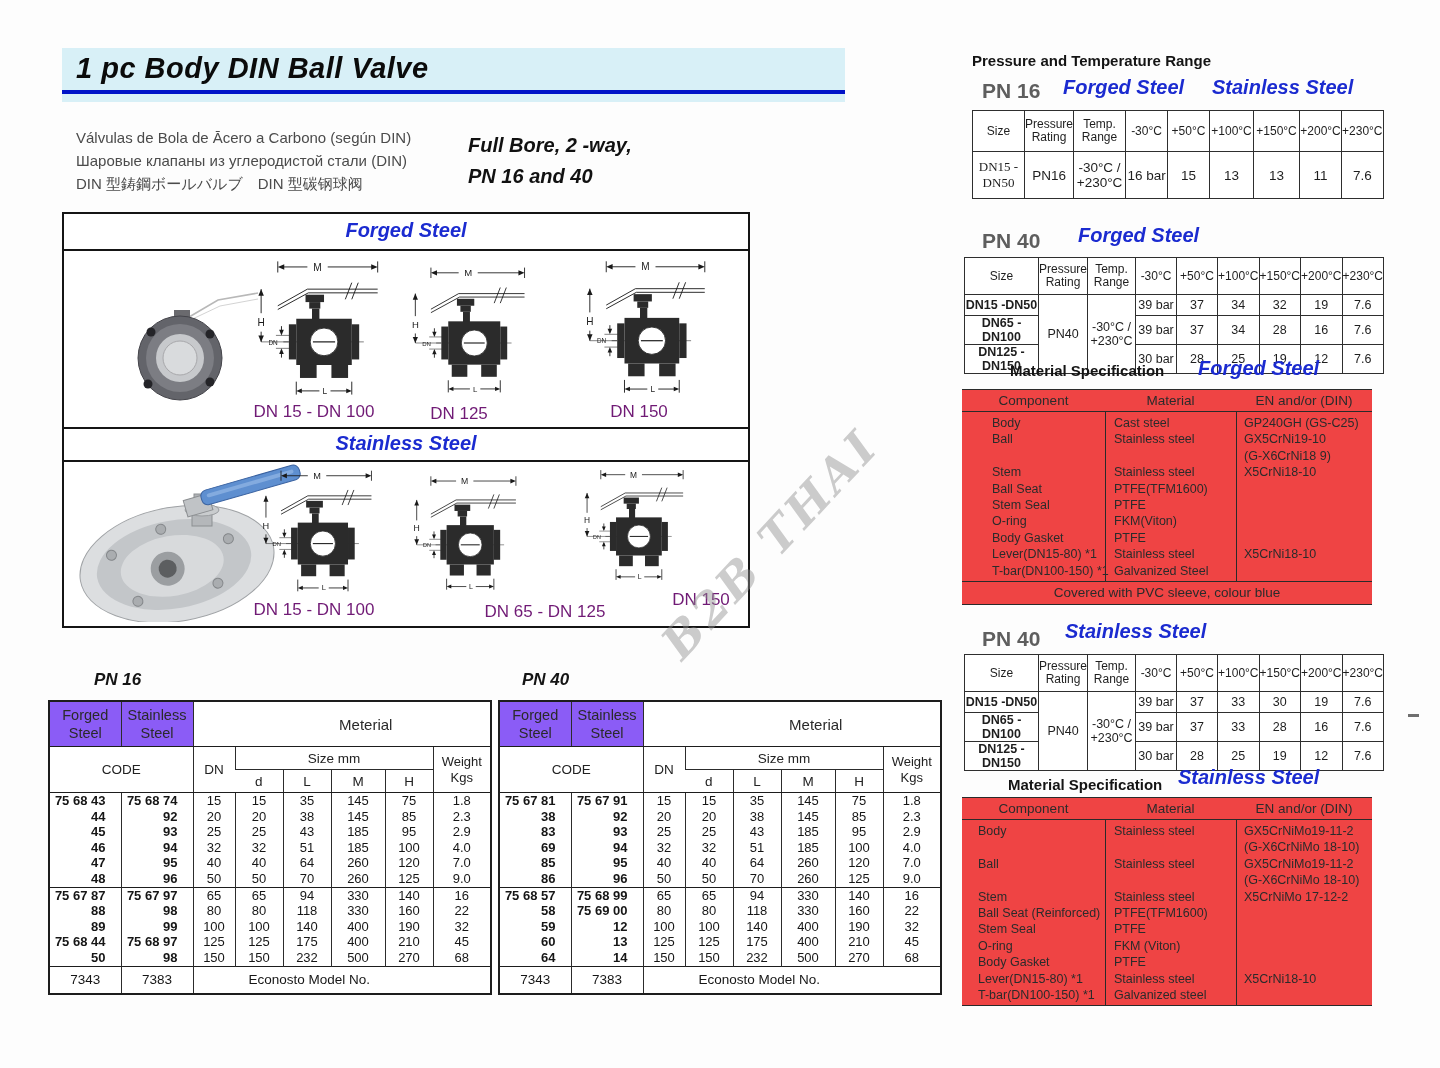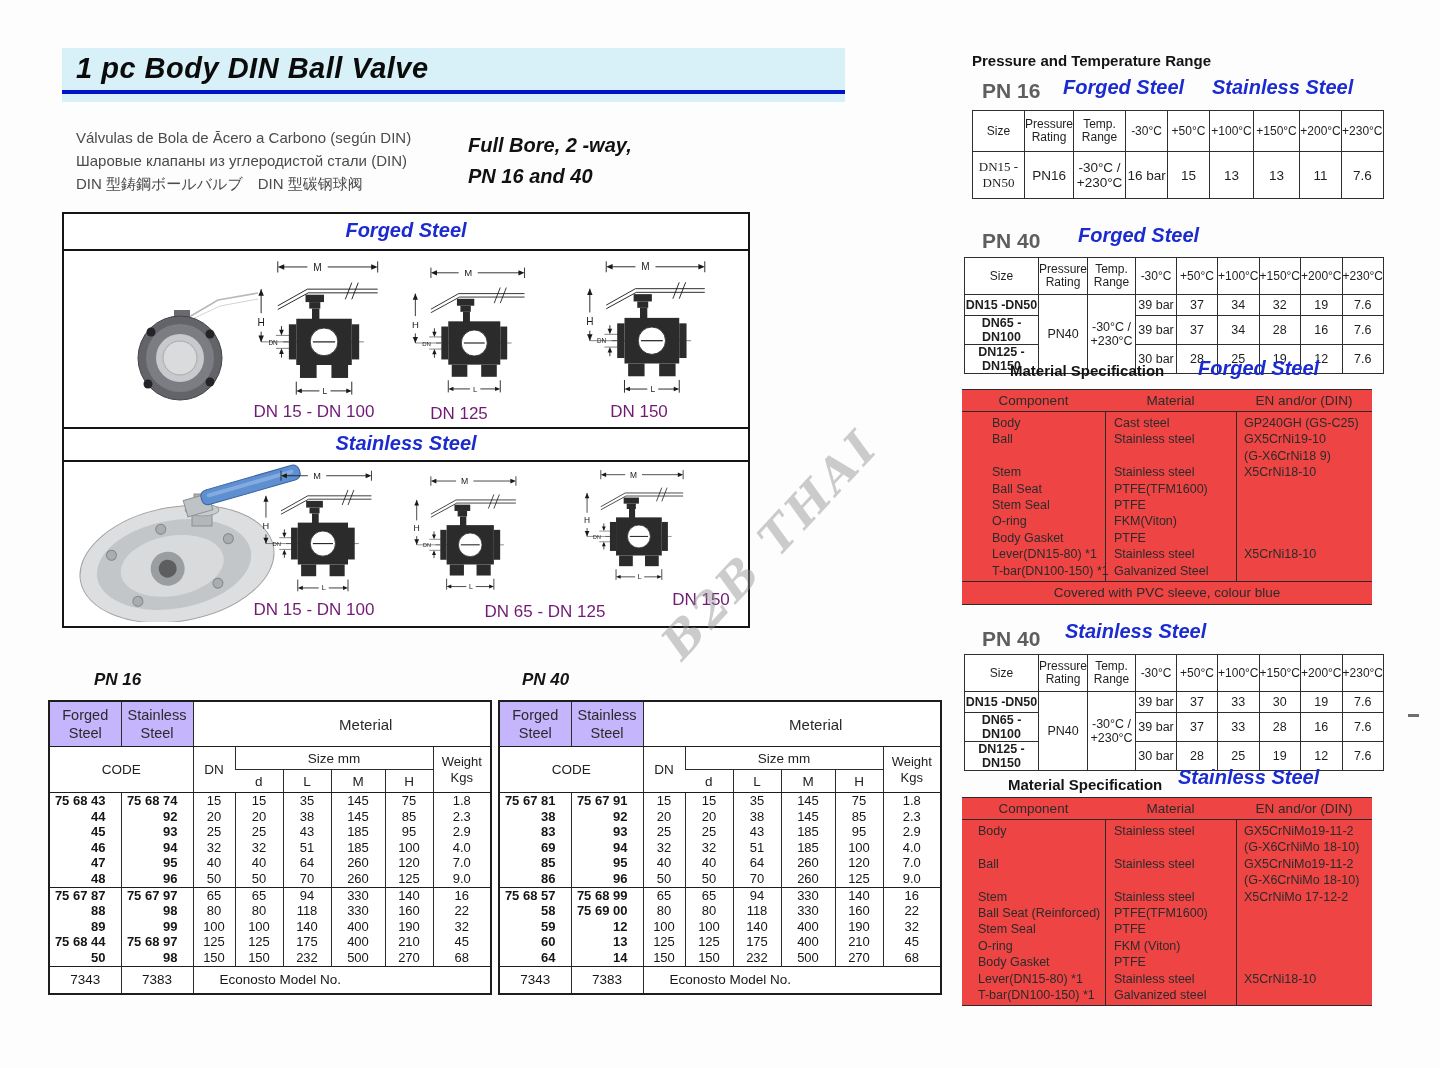--- a/index.html
+++ b/index.html
@@ -45,34 +45,34 @@
       font-size:46px;letter-spacing:4px;color:#8f8f8f;opacity:.45;pointer-events:none;white-space:nowrap;}
 
   
   .otlabel{position:absolute;font-size:17px;font-weight:bold;font-style:italic;color:#151515;}
   .otl0{left:94px;top:670px;} .otl1{left:522px;top:670px;}
   .othost0{position:absolute;left:48px;top:700px;} .othost1{position:absolute;left:498px;top:700px;}
   table.ot{border-collapse:collapse;table-layout:fixed;border:2px solid #1d1d1d;background:#fff;font-size:13px;color:#161616;}
   .ot td{padding:0;border-left:1px solid #2c2c2c;vertical-align:middle;}
   .ot tr td:first-child{border-left:none;}
   .ot tr.h1 td{height:44px;}
-  .ot td.steel{background:#c4b5fd;text-align:center;font-size:14.5px;line-height:18px;white-space:pre-line;color:#2a2a2a;}
+  .ot td.steel{background:#8b5cf6;text-align:center;font-size:14.5px;line-height:18px;white-space:pre-line;color:#2a2a2a;}
   .ot td.mat{text-align:center;padding-left:48px;font-size:15px;color:#2a2a2a;border-bottom:1.8px solid #1d1d1d;}
   .ot tr.h1 td.steel{border-bottom:1.8px solid #1d1d1d;}
   .ot td.hdr{text-align:center;font-size:13.5px;color:#222;}
   .ot td.rs{border-bottom:1.8px solid #1d1d1d;}
   .ot td.szm{height:22px;border-bottom:1px solid #2c2c2c;}
   .ot tr.h3 td{height:22px;border-bottom:1.8px solid #1d1d1d;}
   .ot td.wth{white-space:pre-line;line-height:16px;font-size:13px;}
   .ot tr.dr td{height:15.6px;line-height:15.6px;}
   .ot td.cd{font-weight:bold;text-align:right;padding-right:15px;}
   .ot td.nm{text-align:center;}
   .ot tr.gsep td{border-top:1.8px solid #1d1d1d;}
   .ot tr.ftr td{border-top:1.8px solid #1d1d1d;height:26px;font-size:13.5px;text-align:center;}
-  .ot tr.ftr td.mdl{text-align:left;padding-left:26px;}
+  .ot tr.ftr td.mdl{text-align:left;padding-left:55px;}
 
   
   .ptheading{position:absolute;left:972px;top:52px;font-size:15px;font-weight:bold;color:#141414;}
   .pnlbl{position:absolute;font-size:21px;font-weight:bold;color:#5e5e5e;}
   .pn16a{left:982px;top:79px;} .pn40a{left:982px;top:229px;} .pn40b{left:982px;top:627px;}
   .steelttl{position:absolute;font-size:20px;font-weight:bold;font-style:italic;color:#1b2bd0;white-space:nowrap;}
   .st16f{left:1063px;top:76px;} .st16s{left:1212px;top:76px;}
   .st40f{left:1078px;top:224px;} .st40s{left:1065px;top:620px;}
   .pthost0{position:absolute;left:972px;top:110px;}
   .pthost1{position:absolute;left:964px;top:257px;}

